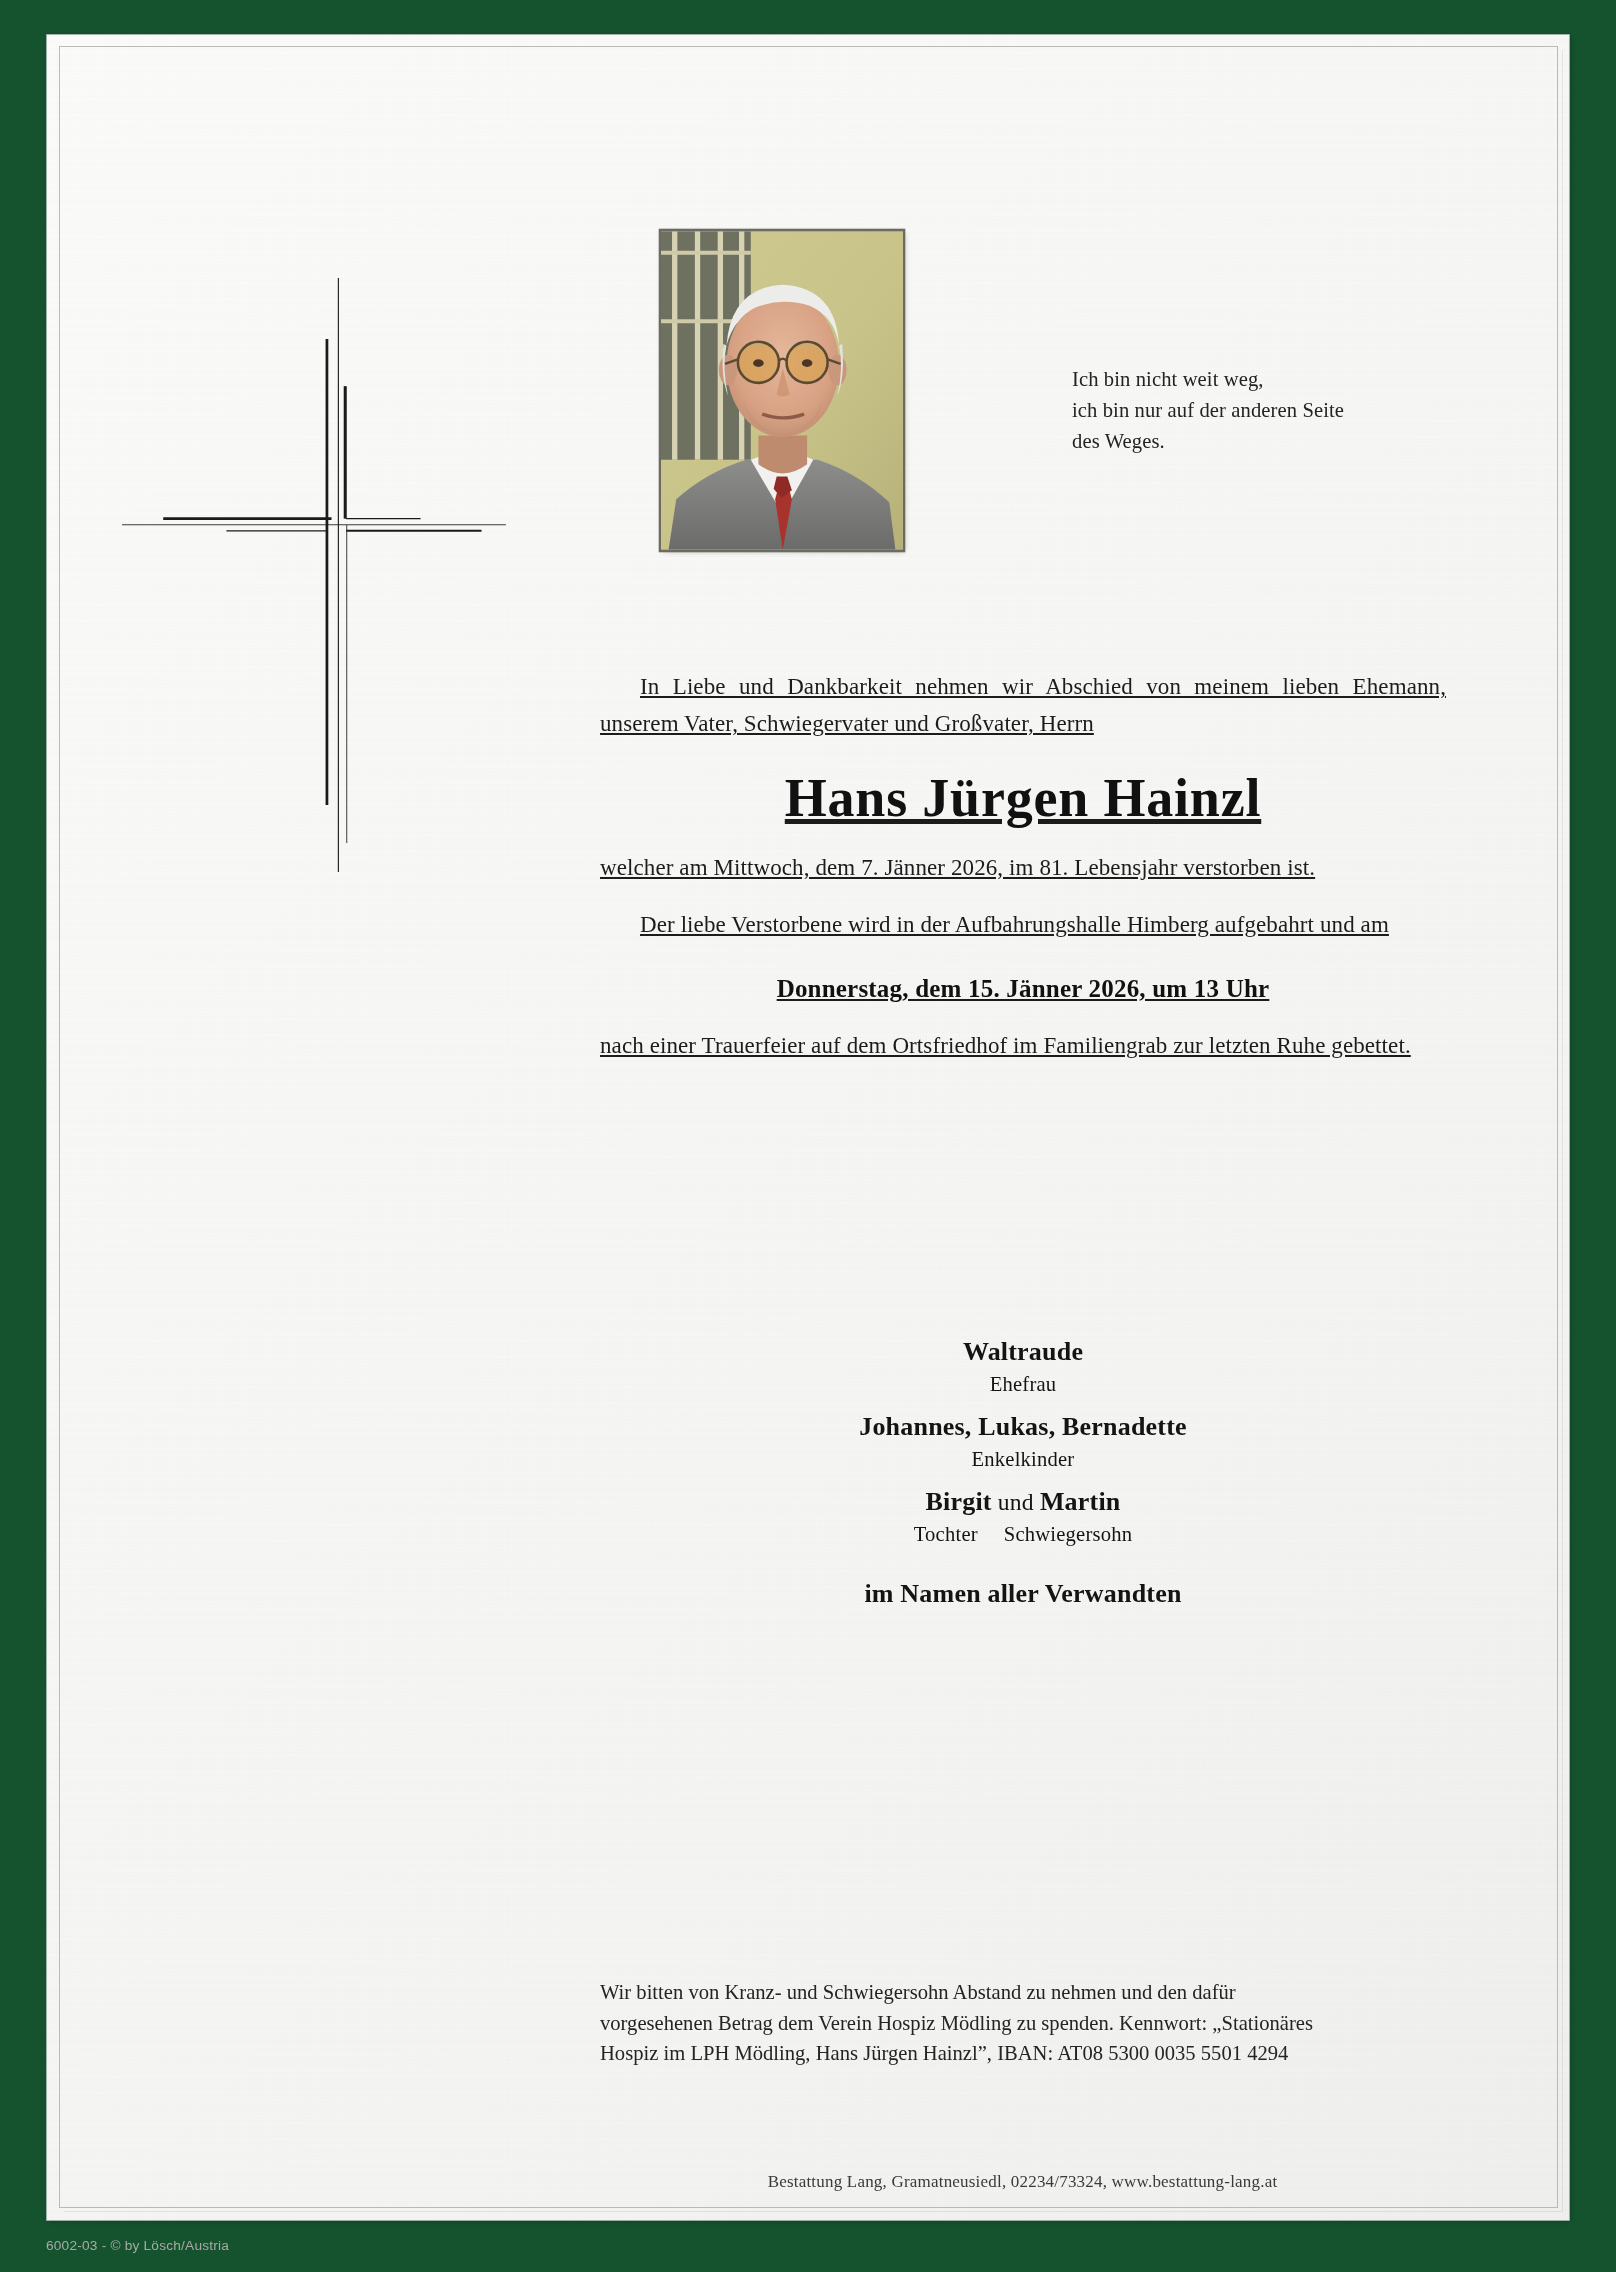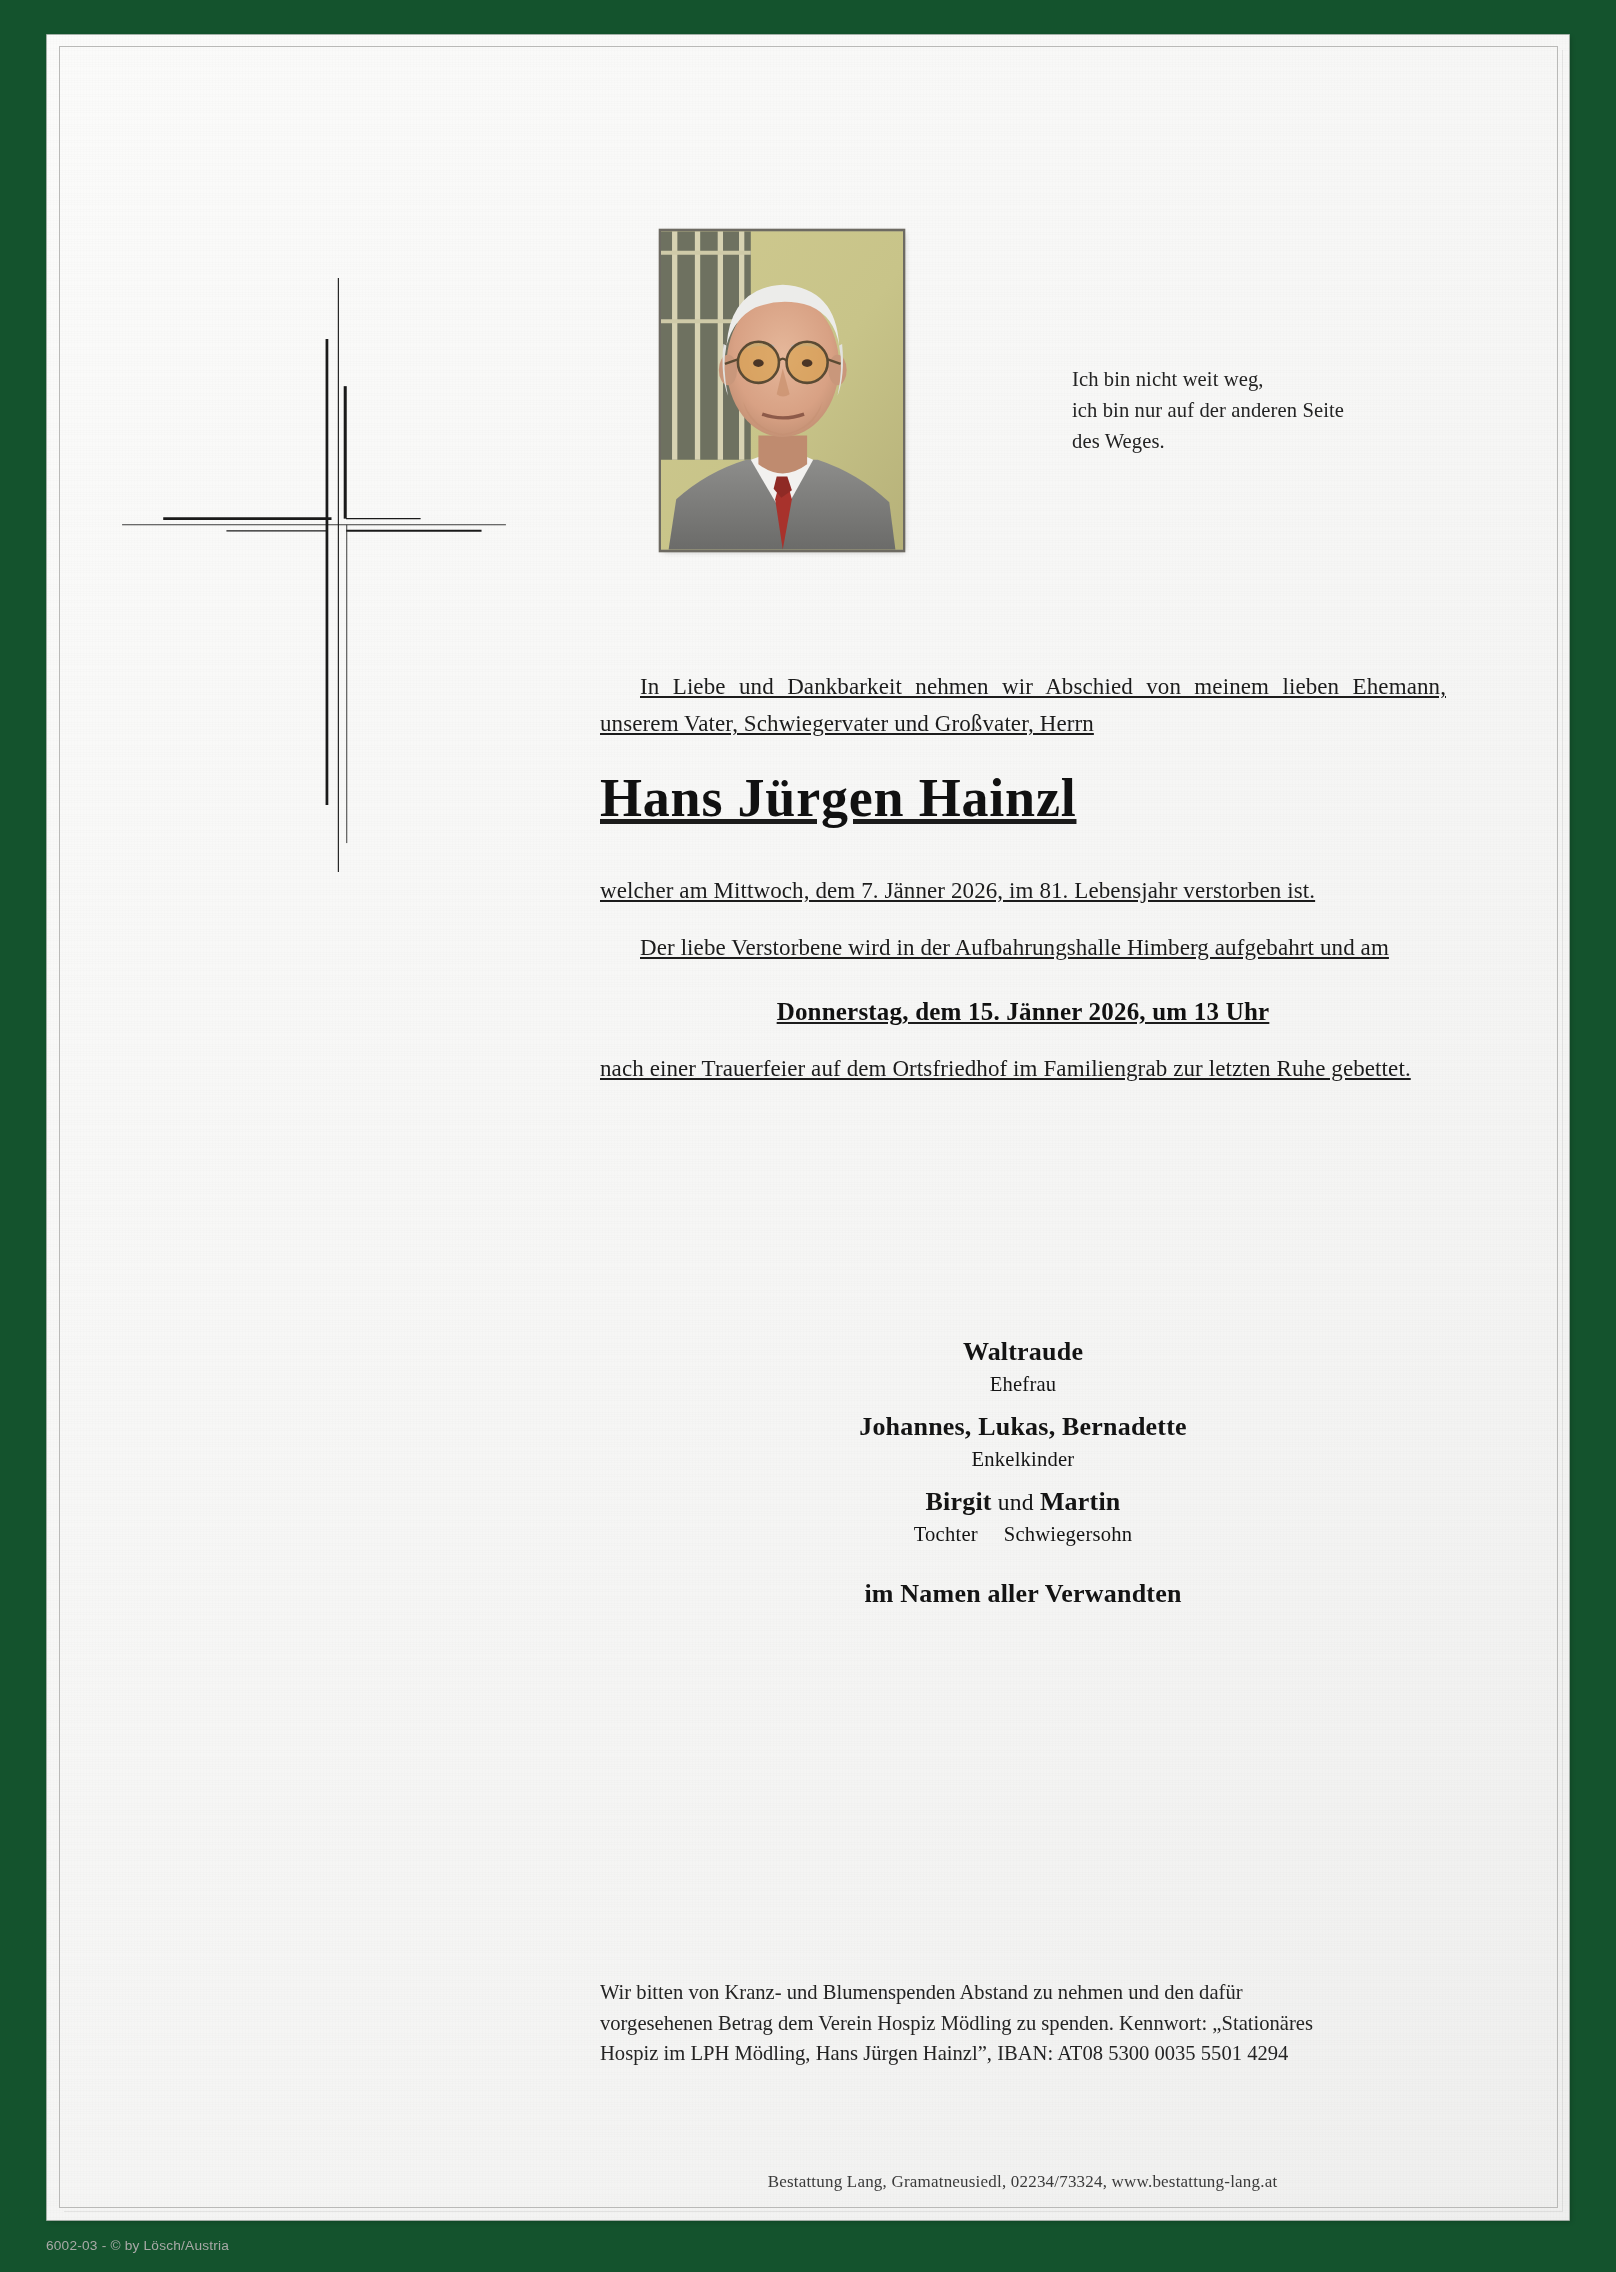--- a/index.html
+++ b/index.html
@@ -105,26 +105,26 @@
     line-height: 37px;
     text-align: justify;
     text-justify: inter-word;
     margin: 0;
     letter-spacing: 0.1px;
   }
   .p.indent { text-indent: 40px; }
   .gap-a { height: 20px; }
 
   .deceased-name {
-    text-align: left;
+    text-align: center;
     font-size: 54px;
     line-height: 61px;
     font-weight: bold;
     letter-spacing: 0.8px;
-    margin: 26px 0 43px 0;
+    margin: 26px 0 20px 0;
     color: #111;
   }
 
   .funeral-datetime {
     text-align: center;
     font-size: 25px;
     line-height: 38px;
     font-weight: bold;
     margin: 27.4px 0 18.3px 0;
     letter-spacing: 0.2px;
@@ -344,21 +344,21 @@
 
       <div class="s-block">
         <div class="s-name"><span>Birgit</span><span class="light"> und </span><span>Martin</span></div>
         <div class="s-role"><span>Tochter</span><span class="sp"></span><span>Schwiegersohn</span></div>
       </div>
 
       <div class="s-closing">im Namen aller Verwandten</div>
     </div>
 
     <div class="donation">
-      <div>Wir bitten von Kranz- und Blumenspenden Abstand zu nehmen und den dafür</div>
+      <div>Wir bitten von Kranz- und Schwiegersohn Abstand zu nehmen und den dafür</div>
       <div>vorgesehenen Betrag dem Verein Hospiz Mödling zu spenden. Kennwort: „Stationäres</div>
       <div class="last">Hospiz im LPH Mödling, Hans Jürgen Hainzl”, IBAN: AT08 5300 0035 5501 4294</div>
     </div>
 
     <div class="undertaker">Bestattung Lang, Gramatneusiedl, 02234/73324, www.bestattung-lang.at</div>
 
   </div>
 
   <div class="copyright">6002-03  -  © by Lösch/Austria</div>
 

